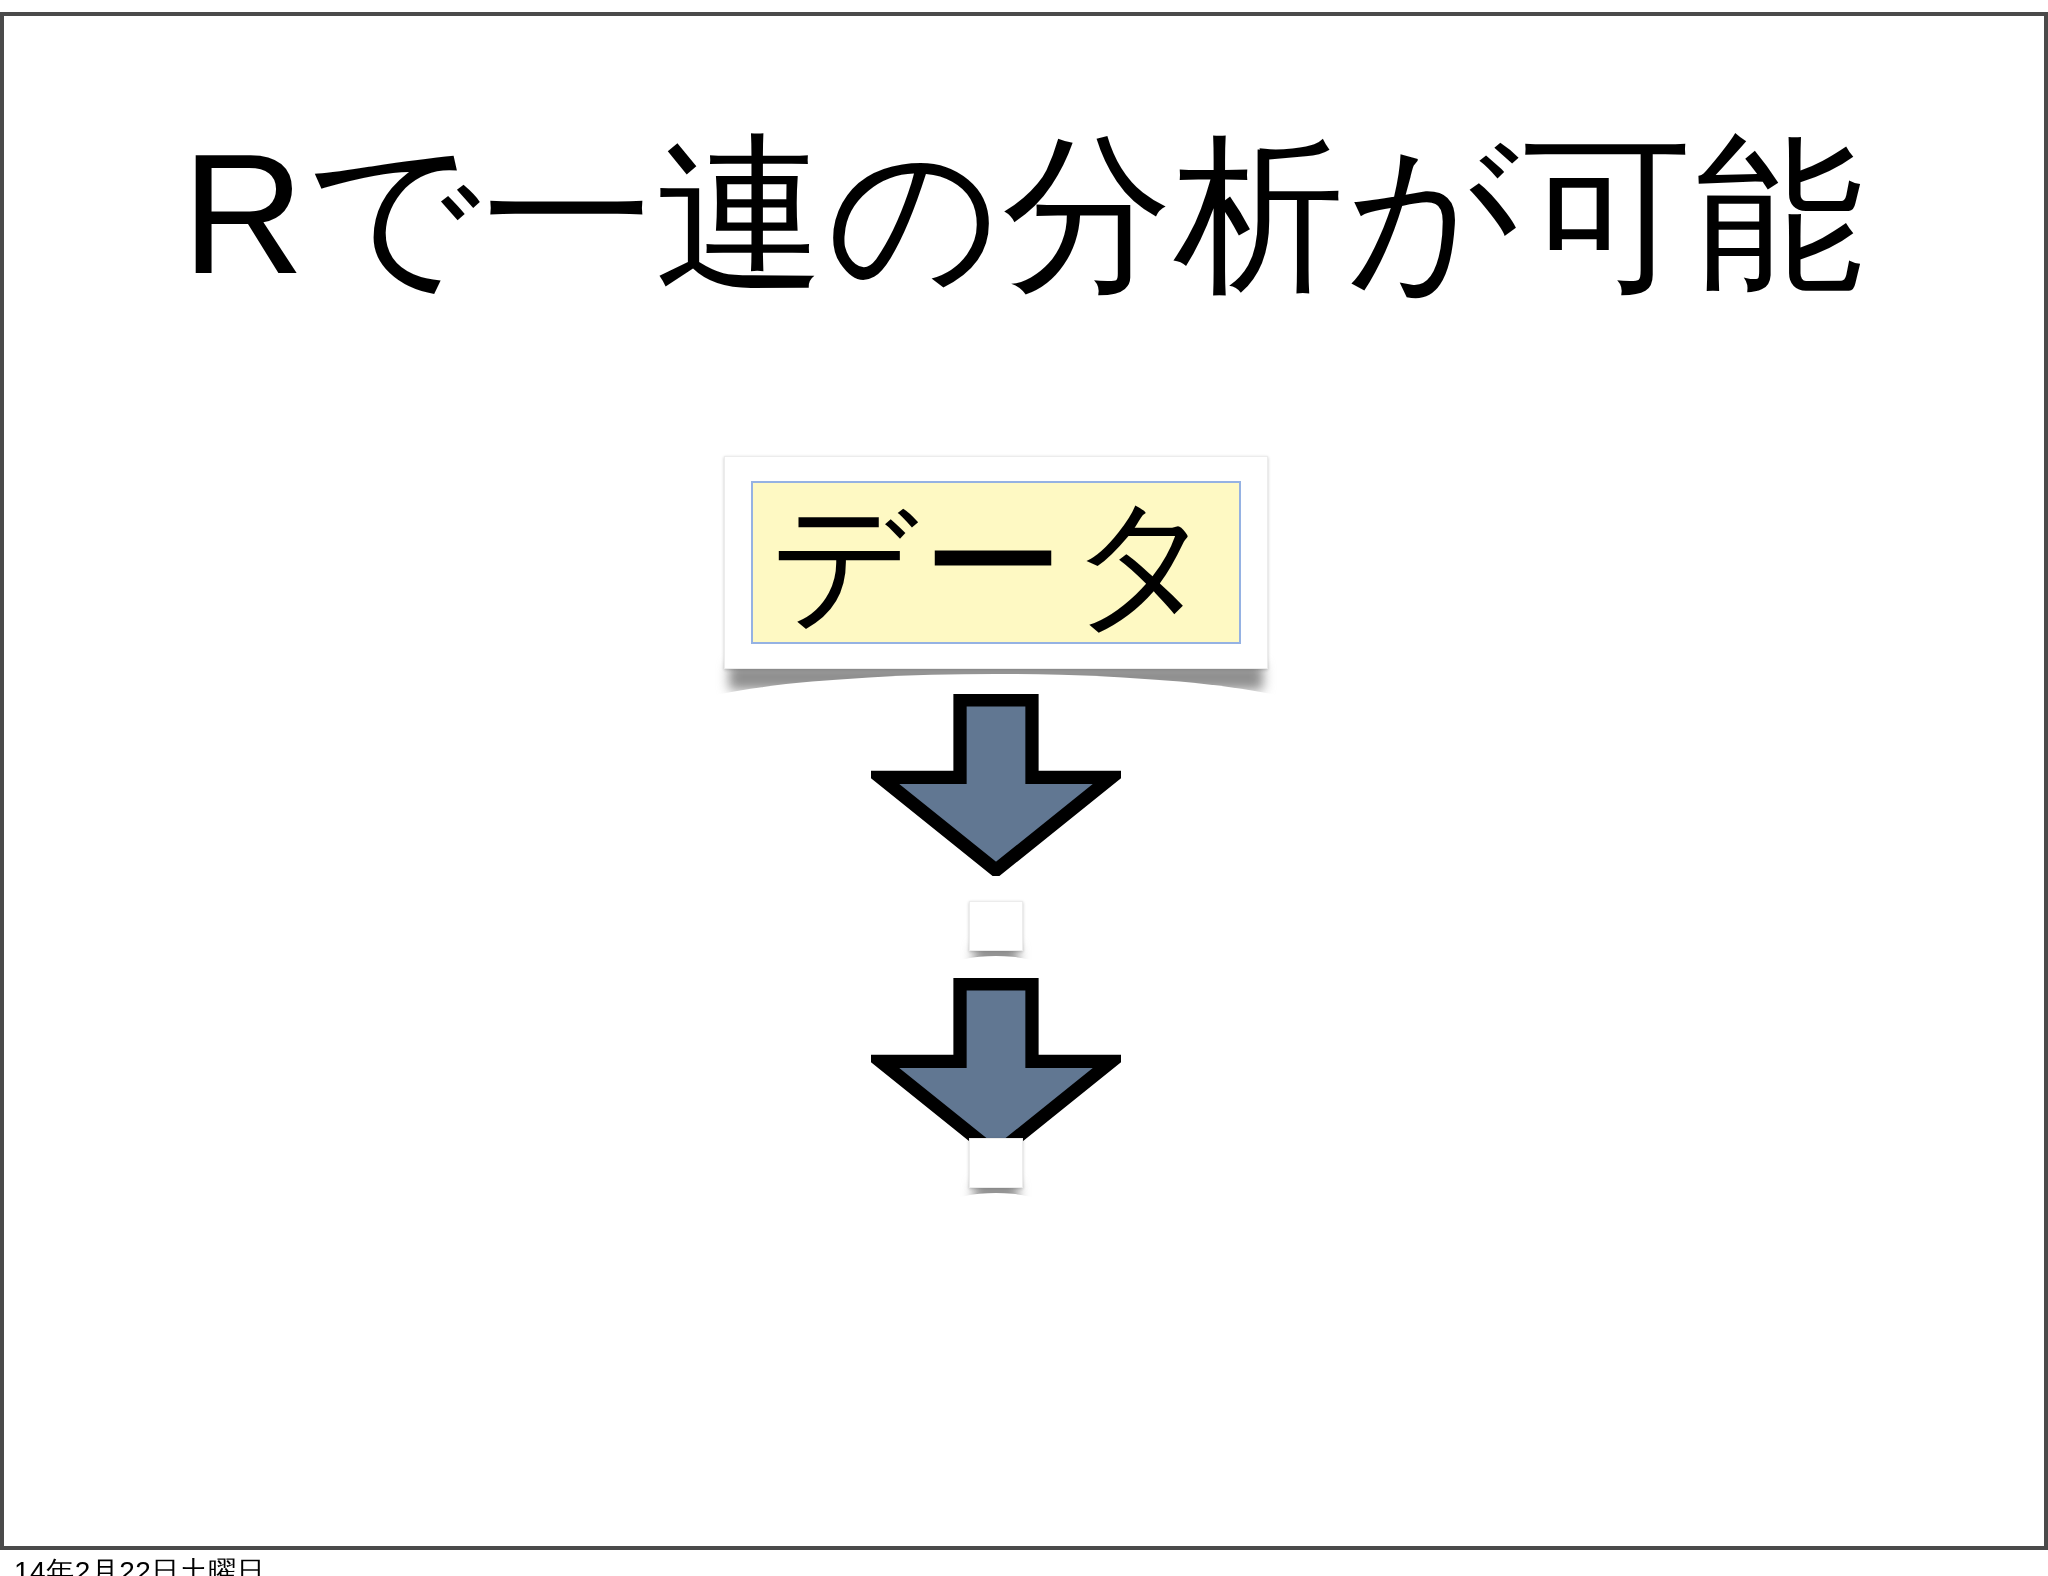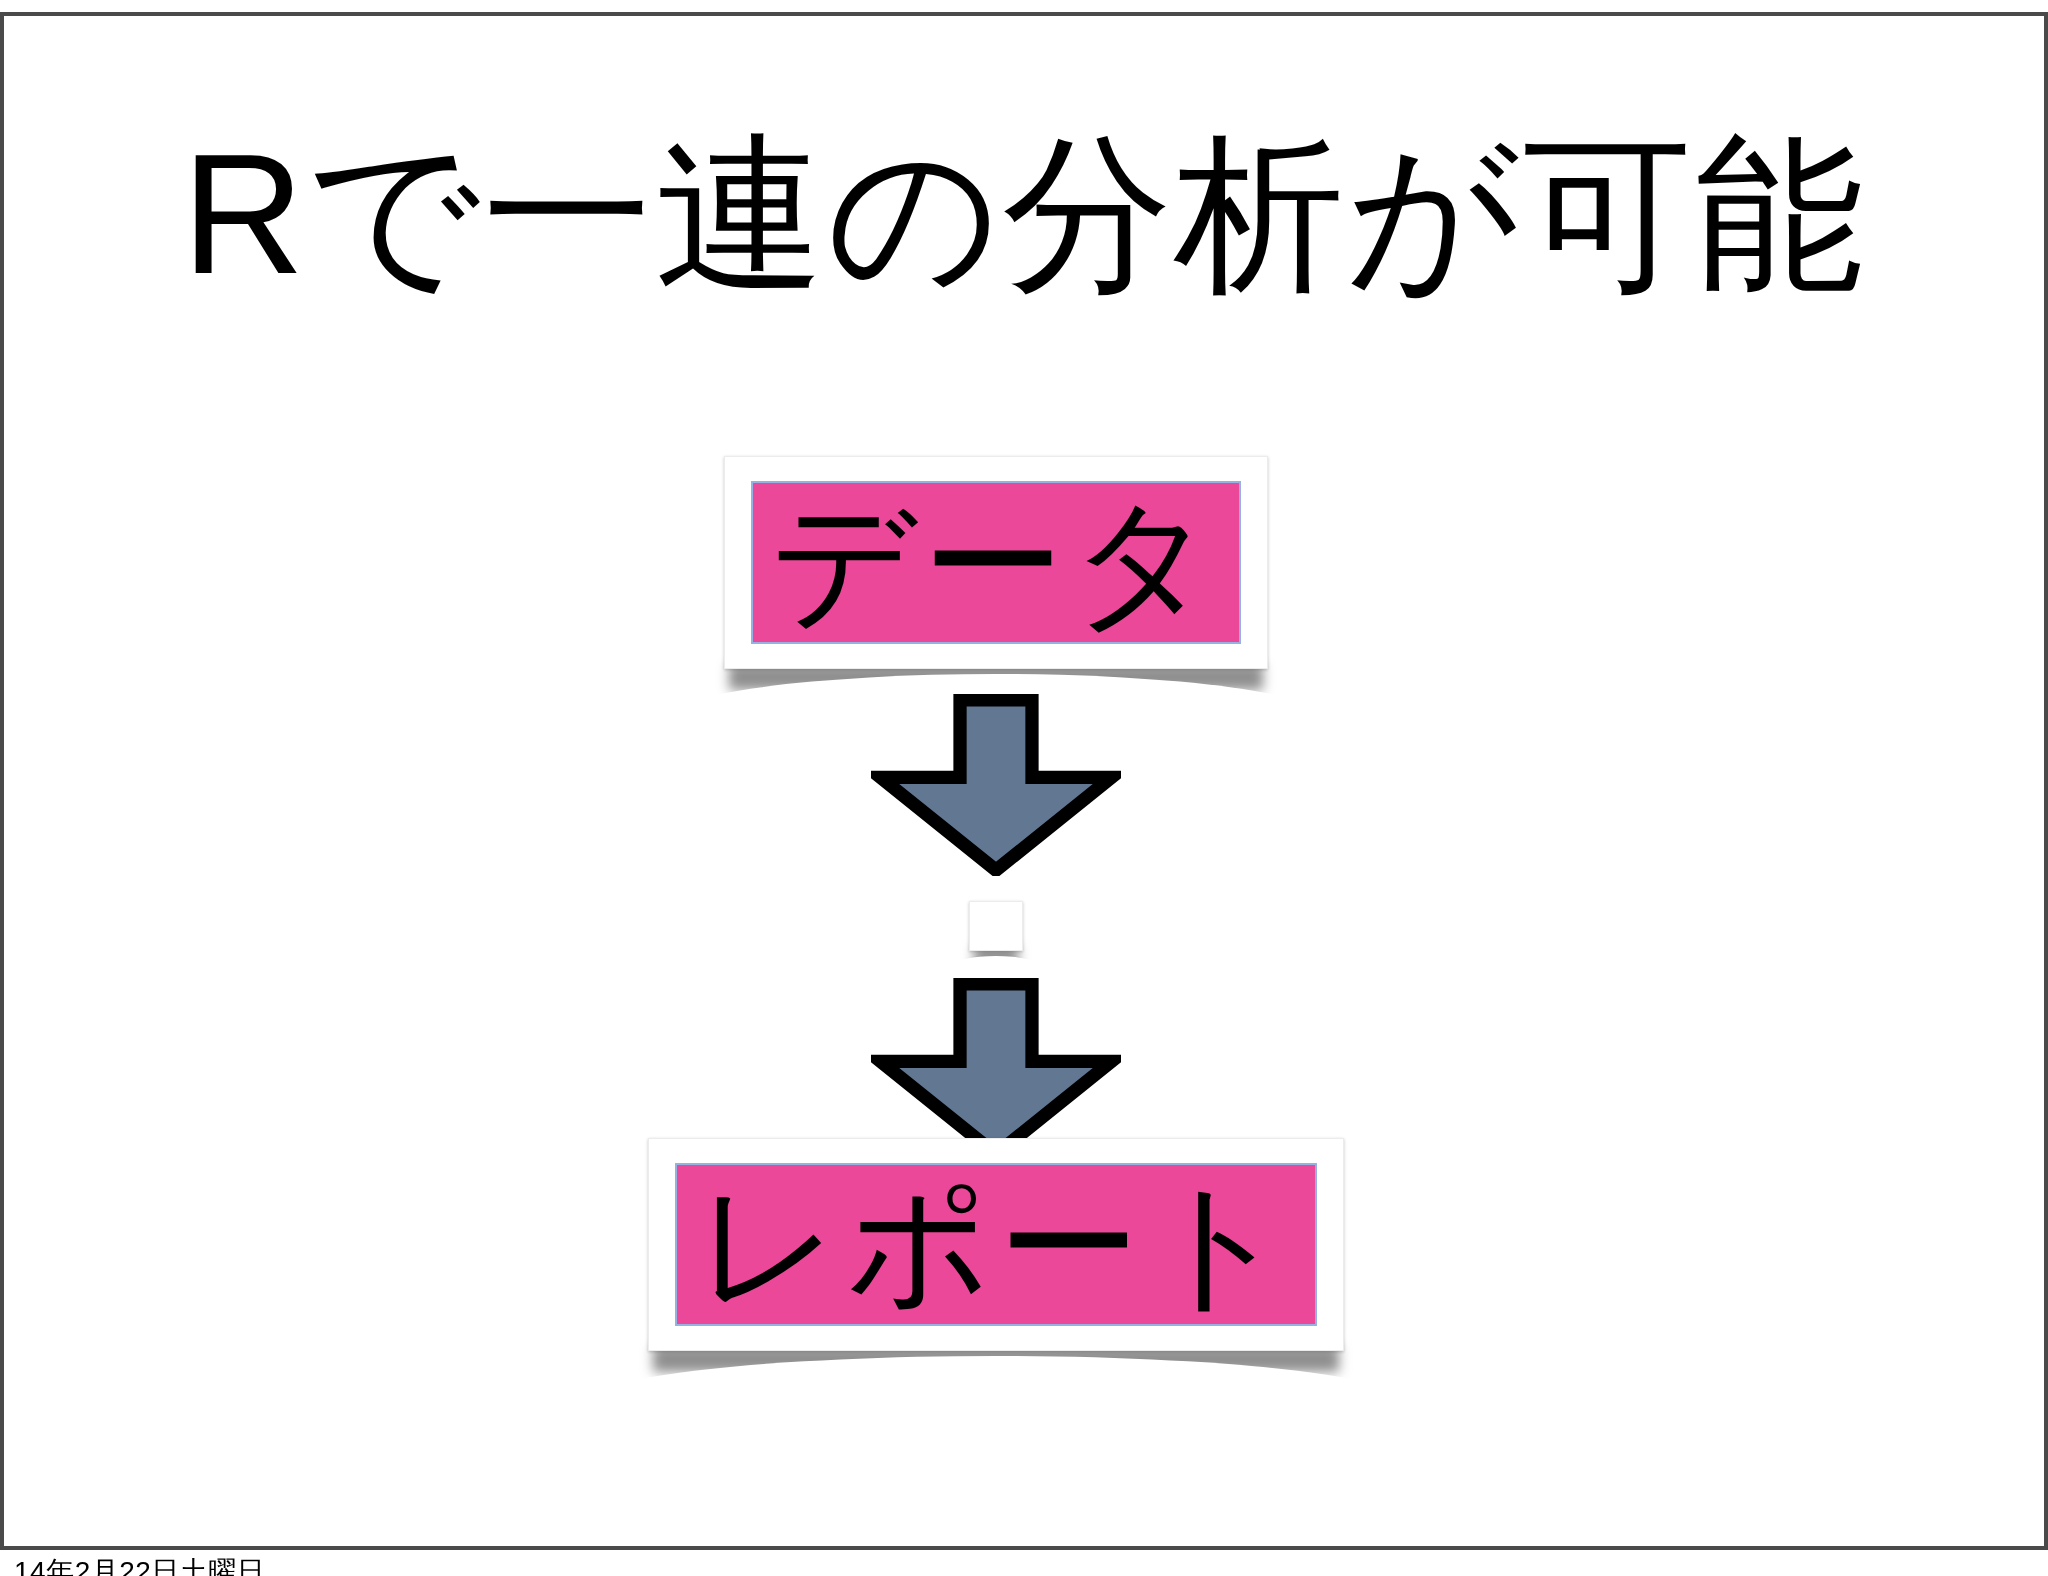--- a/index.html
+++ b/index.html
@@ -66,21 +66,21 @@
     position: absolute;
     z-index: -1;
     left: -60px; right: -60px;
     bottom: -96px;
     height: 90px;
     background: #ffffff;
     border-radius: 50%;
   }
   .node {
     position: relative;
-    background: #ec4899;
+    background: #fef9c3;
     border: 2px solid #95b2e3;
     padding: 0 18px;
     font-size: 142px;
     line-height: 1.12;
     letter-spacing: 6px;
     color: #000000;
     white-space: nowrap;
     text-align: center;
   }
   .arrow {
@@ -129,20 +129,19 @@
 
       <div class="arrow second">
         <svg width="250" height="182" viewBox="0 0 132 96" xmlns="http://www.w3.org/2000/svg">
           <path d="M47,3 H85 V44 H127 L66,93 L5,44 H47 Z" stroke="#000000" stroke-width="7" stroke-linejoin="miter" fill="#617792"></path>
         </svg>
       </div>
 
       <div class="card">
         <div class="shadow-band"></div>
         <div class="shadow-mask"></div>
-        <div class="node">レポート</div>
       </div>
 
     </div>
   </div>
 
   <div class="footer-date">14年2月22日土曜日</div>
 </div>
 
 </body></html>

